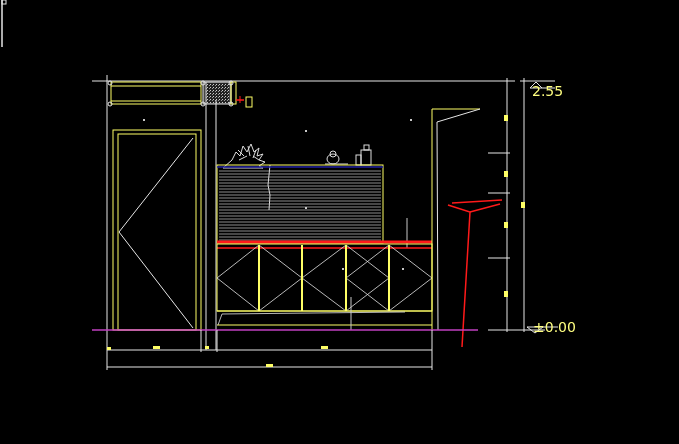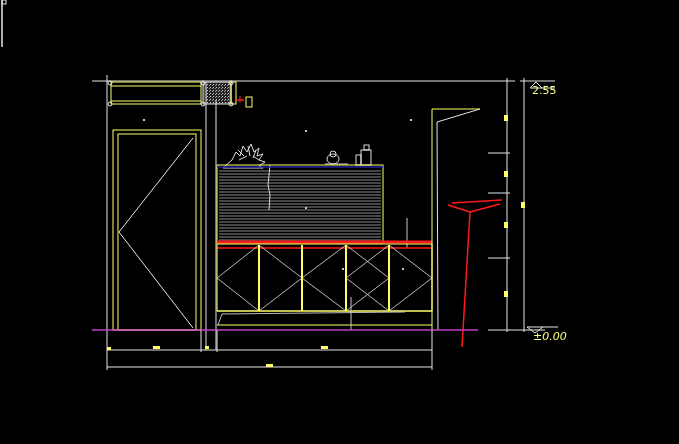--- a/index.html
+++ b/index.html
@@ -1,18 +1,18 @@
 <!DOCTYPE html>
 <html><head>
   <meta charset="utf-8">
   <style>
     html, body { margin: 0; padding: 0; background: #000; }
     body { width: 679px; height: 444px; overflow: hidden; position: relative; font-family: "DejaVu Sans", sans-serif; }
     #canvas { position: absolute; left: 0; top: 0; width: 679px; height: 444px; background: #000; }
-    .lbl { position: absolute; font-family: "DejaVu Sans", sans-serif; font-size: 11px; color: #ffff80; line-height: 10px; white-space: nowrap; }
+    .lbl { position: absolute; font-family: "DejaVu Sans", sans-serif; font-size: 14px; color: #ffff80; line-height: 10px; white-space: nowrap; }
   </style>
 </head>
 <body>
 
 <svg id="canvas" width="679" height="444" viewBox="0 0 679 444" xmlns="http://www.w3.org/2000/svg">
 
   <g stroke="#e6e6e6" fill="none">
     <line x1="2" y1="0" x2="2" y2="47" stroke-width="1.5"></line>
     <rect x="2" y="0" width="4" height="4"></rect>
   </g>
@@ -182,13 +182,13 @@
     <rect x="143" y="119" width="2" height="2"></rect>
     <rect x="305" y="130" width="2" height="2"></rect>
     <rect x="410" y="119" width="2" height="2"></rect>
     <rect x="305" y="207" width="2" height="2"></rect>
     <rect x="342" y="268" width="2" height="2"></rect>
     <rect x="402" y="268" width="2" height="2"></rect>
   </g>
 </svg>
 
 <div class="lbl" style="left:532px; top:86px; color:#ffff80;">2.55</div>
-<div class="lbl" style="left:533px; top:332px; color:#ffff80;font-style:italic;">±0.00</div>
+<div class="lbl" style="left:533px; top:322px; color:#ffff80;">±0.00</div>
 
 </body></html>

